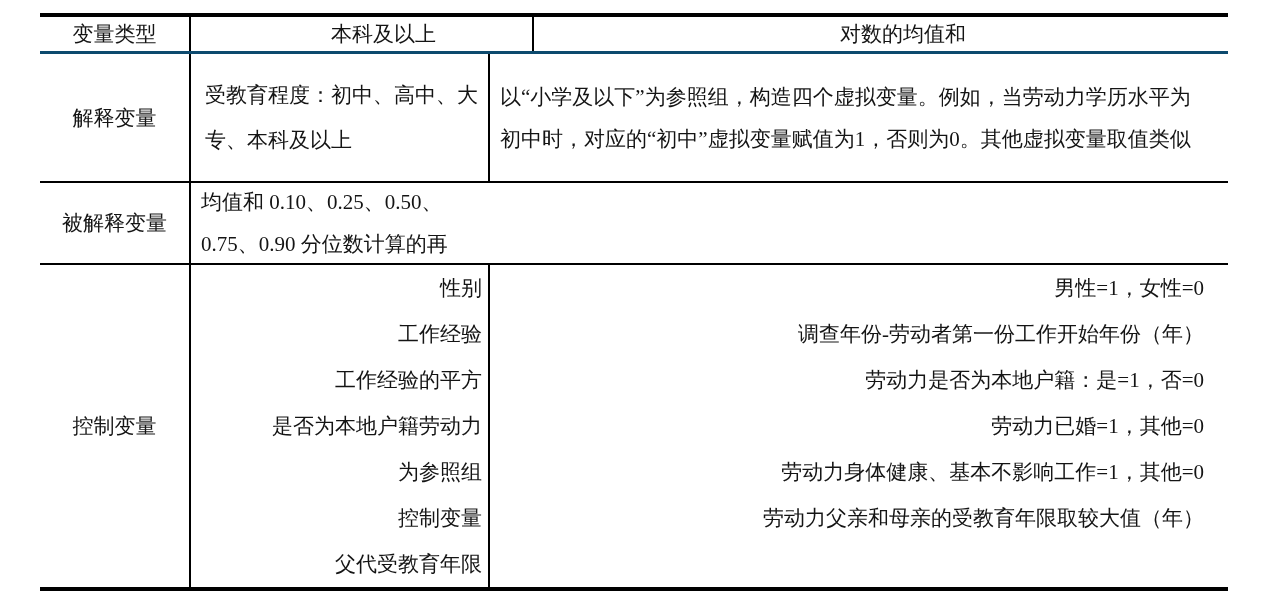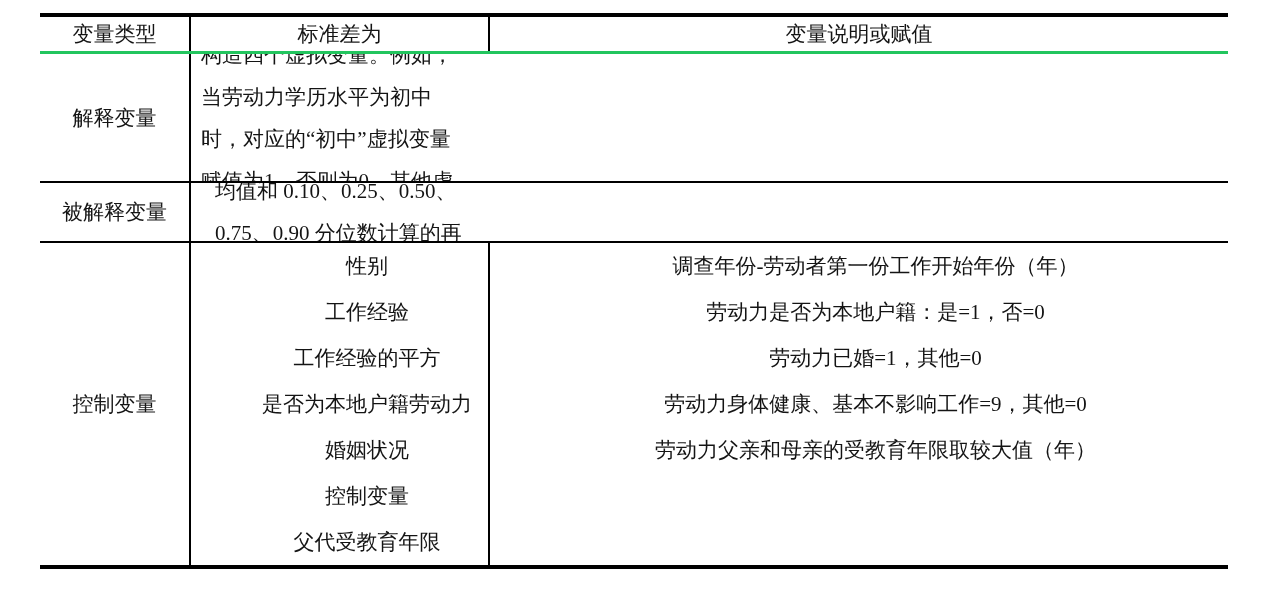--- a/index.html
+++ b/index.html
@@ -20,23 +20,23 @@
     border-top: 4px solid #000;
     border-bottom: 4px solid #000;
     box-sizing: border-box;
     font-size: 21px;
   }
   .trow {
     display: grid;
     grid-template-columns: 151px 299px 1fr;
     box-sizing: border-box;
   }
-  .trow.header { height: 37px; border-bottom: 3px solid #22c55e; }
+  .trow.header { height: 37px; border-bottom: 3px solid #0c4a6e; gap: 44px; }
   .trow.row1   { height: 129px; border-bottom: 2px solid #000; }
-  .trow.row2   { height: 60px;  border-bottom: 2px solid #000; gap: 14px; }
+  .trow.row2   { height: 82px;  border-bottom: 2px solid #000; }
   .trow.row3   { height: 322px; }
   .cell {
     box-sizing: border-box;
     display: flex;
     align-items: center;
     overflow: hidden;
   }
   .c-type {
     justify-content: center;
     text-align: center;
@@ -55,72 +55,76 @@
     justify-content: center;
   }
   .header .cell {
     justify-content: center;
     text-align: center;
     padding: 0;
     line-height: normal;
   }
   .stack {
     flex-direction: column;
-    align-items: center;
+    align-items: flex-end;
     justify-content: flex-start;
     padding-top: 0;
     padding-bottom: 0;
     margin-left: 47px;
   }
   .subline {
     height: 46px;
     display: flex;
     align-items: center;
     line-height: normal;
     white-space: nowrap;
   }
 </style>
 </head>
 <body>
 
 <div class="table-wrap">
 
   <div class="trow header">
     <div class="cell c-type">变量类型</div>
-    <div class="cell c-name">标准差为</div>
-    <div class="cell c-desc">变量说明或赋值</div>
+    <div class="cell c-name">本科及以上</div>
+    <div class="cell c-desc">对数的均值和</div>
   </div>
 
   <div class="trow row1">
     <div class="cell c-type">解释变量</div>
+    <div class="cell c-name">
+      <span>受教育程度：初中、高中、大专、本科及以上</span>
+    </div>
     <div class="cell c-desc">
       <span>以“小学及以下”为参照组，构造四个虚拟变量。例如，当劳动力学历水平为初中时，对应的“初中”虚拟变量赋值为1，否则为0。其他虚拟变量取值类似</span>
     </div>
   </div>
 
   <div class="trow row2">
     <div class="cell c-type">被解释变量</div>
     <div class="cell c-desc">
       <span>基于小时收入（元）对数的均值和 0.10、0.25、0.50、0.75、0.90 分位数计算的再中心化影响函数（RIF）取值</span>
     </div>
   </div>
 
   <div class="trow row3">
     <div class="cell c-type">控制变量</div>
     <div class="cell c-name stack">
       <div class="subline">性别</div>
       <div class="subline">工作经验</div>
       <div class="subline">工作经验的平方</div>
       <div class="subline">是否为本地户籍劳动力</div>
-      <div class="subline">婚姻状况</div>
+      <div class="subline">为参照组</div>
       <div class="subline">控制变量</div>
       <div class="subline">父代受教育年限</div>
     </div>
     <div class="cell c-desc stack">
+      <div class="subline">男性=1，女性=0</div>
       <div class="subline">调查年份-劳动者第一份工作开始年份（年）</div>
       <div class="subline">劳动力是否为本地户籍：是=1，否=0</div>
       <div class="subline">劳动力已婚=1，其他=0</div>
-      <div class="subline">劳动力身体健康、基本不影响工作=9，其他=0</div>
+      <div class="subline">劳动力身体健康、基本不影响工作=1，其他=0</div>
       <div class="subline">劳动力父亲和母亲的受教育年限取较大值（年）</div>
     </div>
   </div>
 
 </div>
 
 </body></html>

